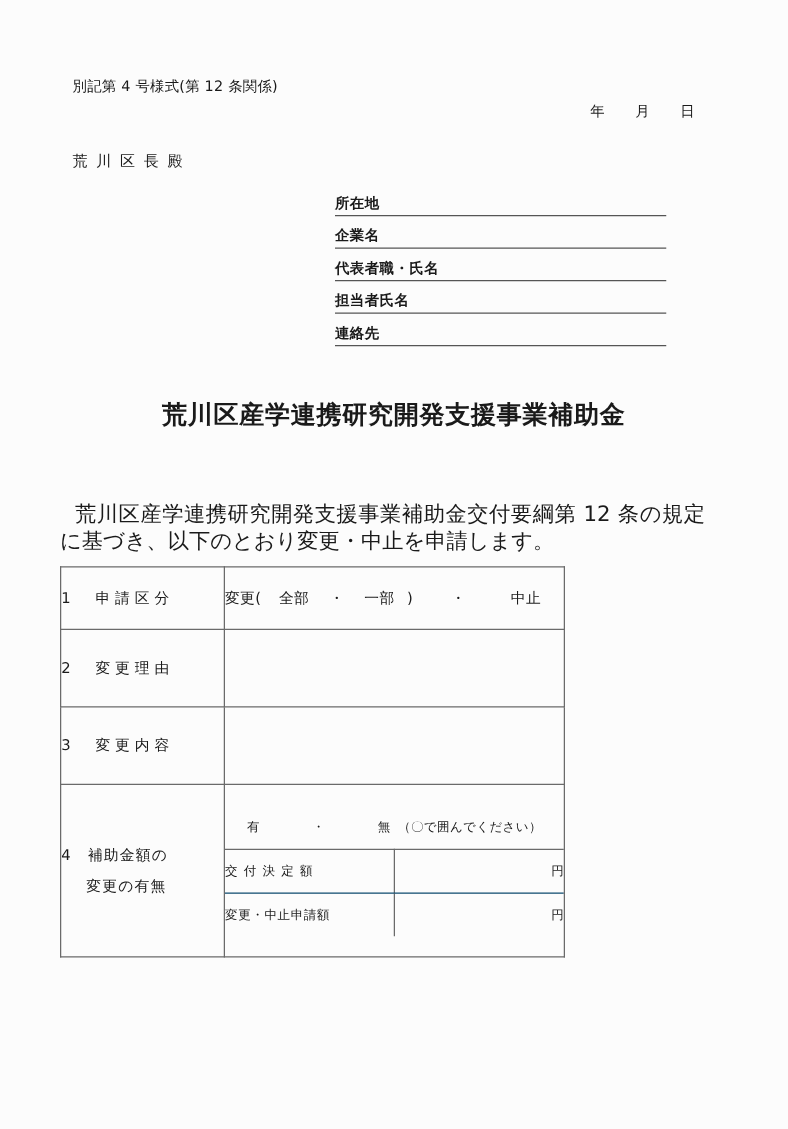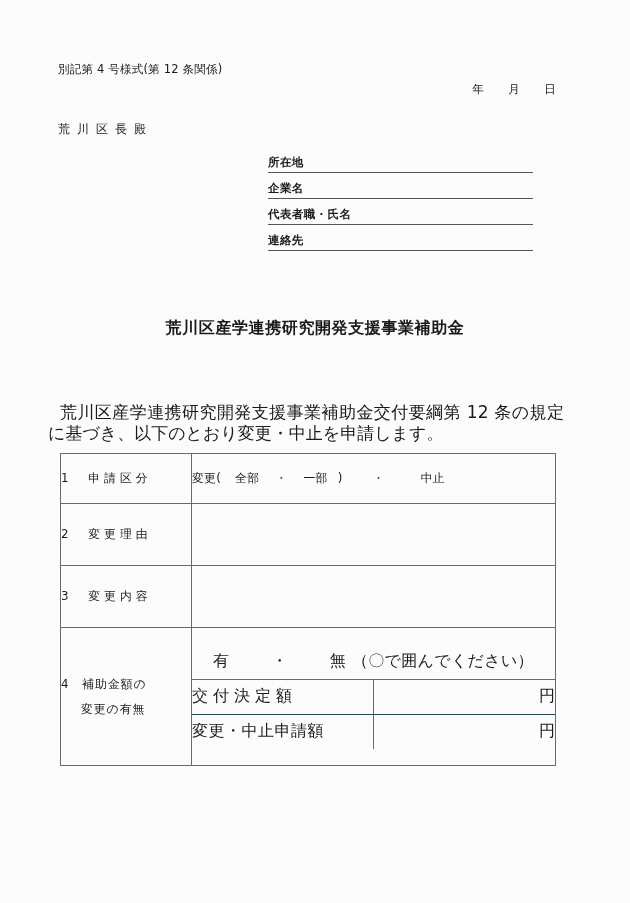--- a/index.html
+++ b/index.html
@@ -82,21 +82,21 @@
     letter-spacing: 0.4px;
   }
 
   
   .doc-title {
     position: absolute;
     left: 0;
     top: 318px;
     width: 630px;
     text-align: center;
-    font-size: 16px;
+    font-size: 20px;
     font-weight: bold;
     letter-spacing: 0.6px;
     white-space: nowrap;
   }
   .doc-subtitle {
     position: absolute;
     left: 0;
     top: 348px;
     width: 630px;
     text-align: center;
@@ -114,23 +114,23 @@
     width: 516px;
     font-size: 17px;
     line-height: 21px;
     text-indent: 12px;
     text-align: justify;
   }
 
   
   .form-table {
     position: absolute;
-    left: 60px;
+    left: 48px;
     top: 453px;
-    width: 496px;
+    width: 404px;
     border-collapse: collapse;
     table-layout: fixed;
   }
   .form-table td {
     border: 1px solid #6a6a6a;
     padding: 0;
     vertical-align: middle;
     font-size: 11.8px;
   }
   .lbl-cell {
@@ -167,21 +167,21 @@
   .kubun-cell .sp-e { display: inline-block; width: 10px; }
 
   
   .nested {
     width: 100%;
     border-collapse: collapse;
     table-layout: fixed;
   }
   .nested td {
     border: none;
-    font-size: 16px;
+    font-size: 10px;
   }
   .nested tr.circle-row td {
     height: 34px;
     border-bottom: 1px solid #6a6a6a;
     text-align: center;
     white-space: nowrap;
     letter-spacing: 0.3px;
   }
   .circle-row .gap1 { display: inline-block; width: 42px; }
   .circle-row .gap2 { display: inline-block; width: 42px; }
@@ -234,20 +234,23 @@
 
   <div class="fields">
     <div class="field-row">
       <span class="field-label">所在地</span>
     </div>
     <div class="field-row">
       <span class="field-label">企業名</span>
     </div>
     <div class="field-row">
       <span class="field-label">代表者職・氏名</span>
+    </div>
+    <div class="field-row">
+      <span class="field-label">担当者氏名</span>
     </div>
     <div class="field-row">
       <span class="field-label">連絡先</span>
     </div>
   </div>
 
   <div class="doc-title">荒川区産学連携研究開発支援事業補助金</div>
 
   <div class="body-text">荒川区産学連携研究開発支援事業補助金交付要綱第 12 条の規定に基づき、以下のとおり変更・中止を申請します。</div>
 

